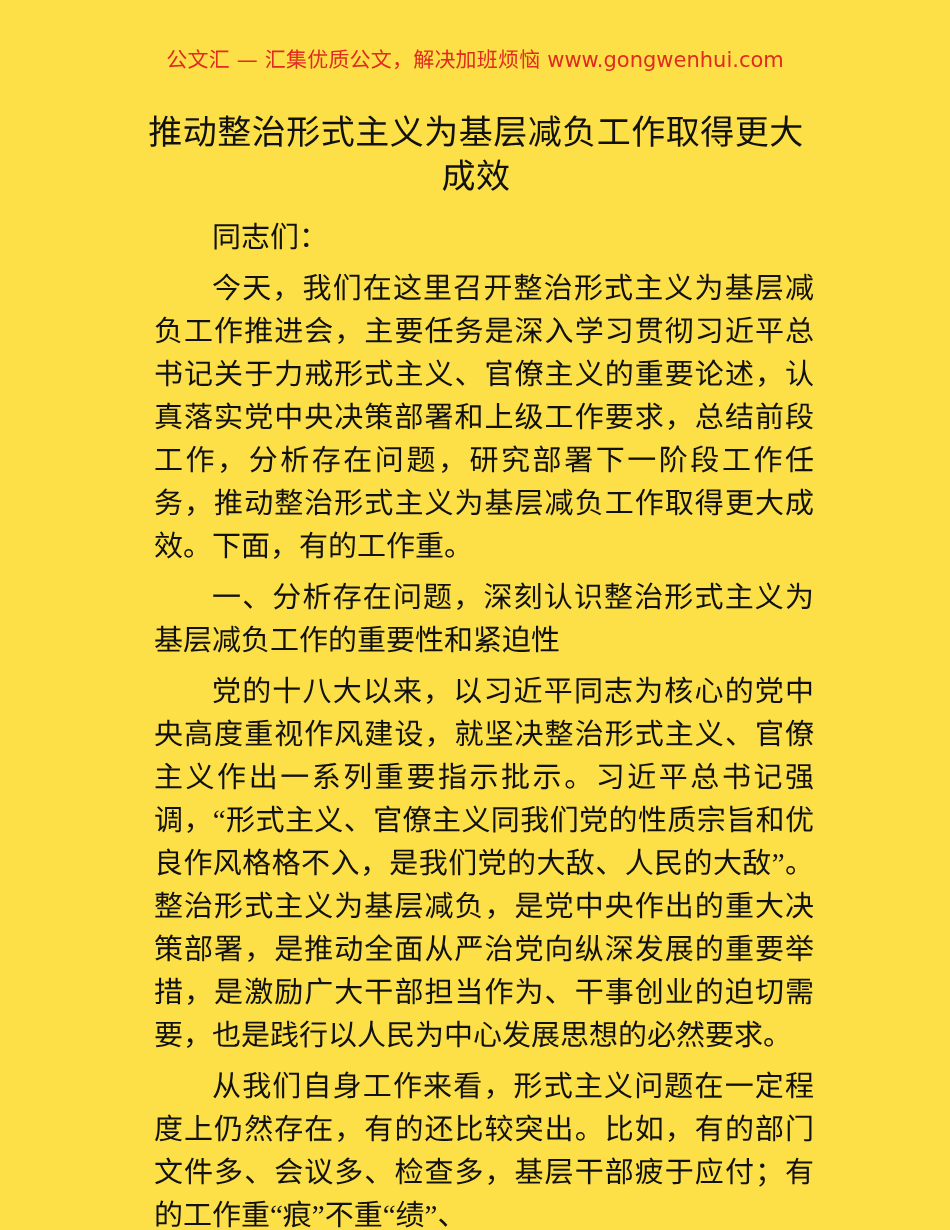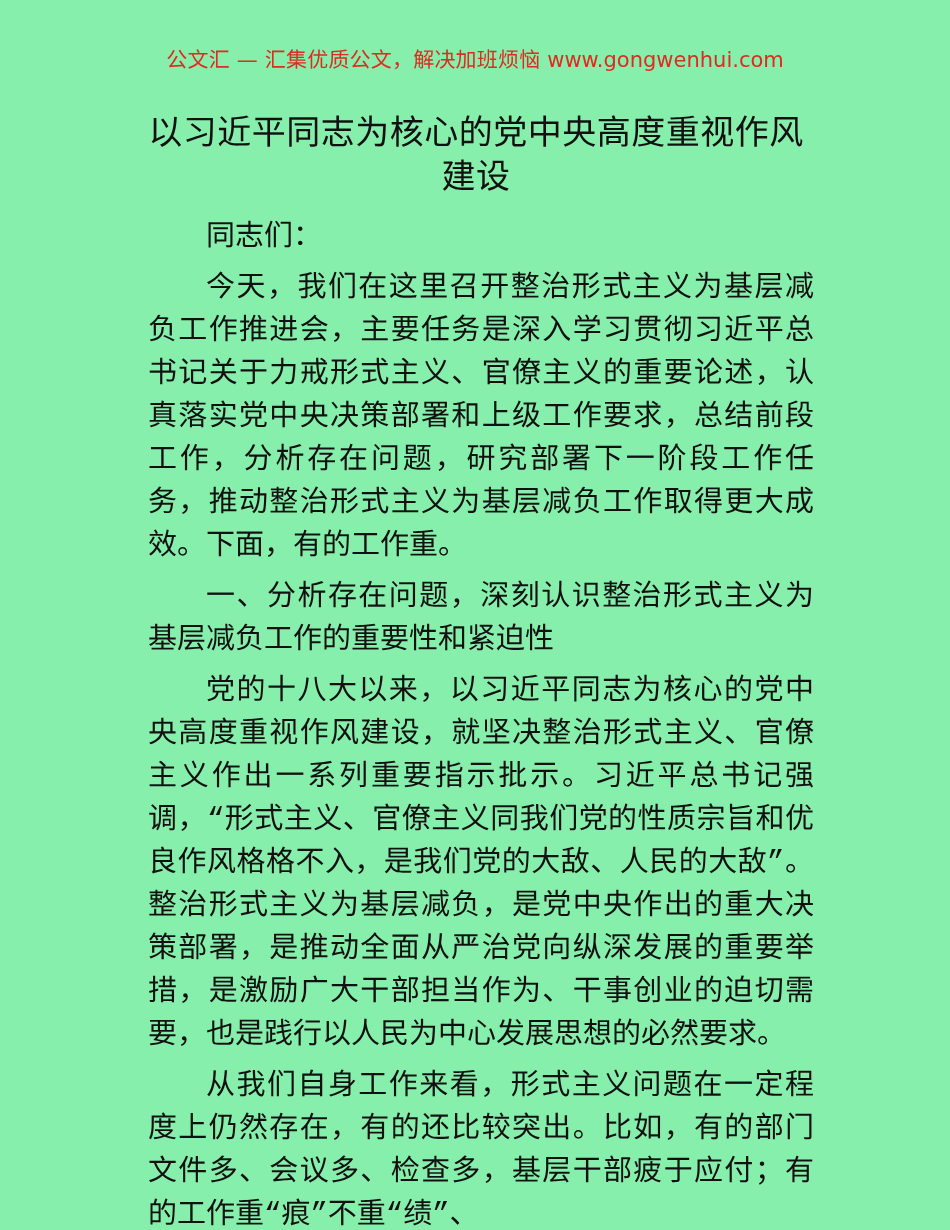--- a/index.html
+++ b/index.html
@@ -5,21 +5,21 @@
 <style>
   html, body {
     margin: 0;
     padding: 0;
     background: #ffffff;
   }
   .page {
     position: relative;
     width: 950px;
     height: 1230px;
-    background: #86efac;
+    background: #fde047;
     overflow: hidden;
     font-family: "DejaVu Sans", "Liberation Sans", sans-serif;
     box-sizing: border-box;
   }
 
   
   .watermark {
     position: absolute;
     top: 46px;
     left: 0;
@@ -56,42 +56,42 @@
     font-family: "DejaVu Sans", "Liberation Sans", sans-serif;
   }
 
   .para {
     font-size: 29px;
     line-height: 43px;
     color: #111111;
     text-align: justify;
     text-align-last: left;
     text-justify: inter-ideograph;
-    margin: 0 0 8px 10px;
+    margin: 0 0 8px 16px;
     text-indent: 58px;
     letter-spacing: 0;
     word-break: break-all;
-    font-family: Liberation Mono, monospace;
+    font-family: Liberation Serif, serif;
   }
   .para.heading {
     font-weight: normal;
   }
 </style>
 </head>
 <body>
 
 <div class="page">
 
   <div class="watermark">
     <span>公文汇 — 汇集优质公文，解决加班烦恼 </span><span class="wm-url">www.gongwenhui.com</span>
   </div>
 
   <div class="doc">
 
-    <h1 class="doc-title">以习近平同志为核心的党中央高度重视作风建设</h1>
+    <h1 class="doc-title">推动整治形式主义为基层减负工作取得更大成效</h1>
 
     <p class="para">同志们：</p>
 
     <p class="para">今天，我们在这里召开整治形式主义为基层减负工作推进会，主要任务是深入学习贯彻习近平总书记关于力戒形式主义、官僚主义的重要论述，认真落实党中央决策部署和上级工作要求，总结前段工作，分析存在问题，研究部署下一阶段工作任务，推动整治形式主义为基层减负工作取得更大成效。下面，有的工作重。</p>
 
     <p class="para heading">一、分析存在问题，深刻认识整治形式主义为基层减负工作的重要性和紧迫性</p>
 
     <p class="para">党的十八大以来，以习近平同志为核心的党中央高度重视作风建设，就坚决整治形式主义、官僚主义作出一系列重要指示批示。习近平总书记强调，“形式主义、官僚主义同我们党的性质宗旨和优良作风格格不入，是我们党的大敌、人民的大敌”。整治形式主义为基层减负，是党中央作出的重大决策部署，是推动全面从严治党向纵深发展的重要举措，是激励广大干部担当作为、干事创业的迫切需要，也是践行以人民为中心发展思想的必然要求。</p>
 
     <p class="para">从我们自身工作来看，形式主义问题在一定程度上仍然存在，有的还比较突出。比如，有的部门文件多、会议多、检查多，基层干部疲于应付；有的工作重“痕”不重“绩”、</p>

